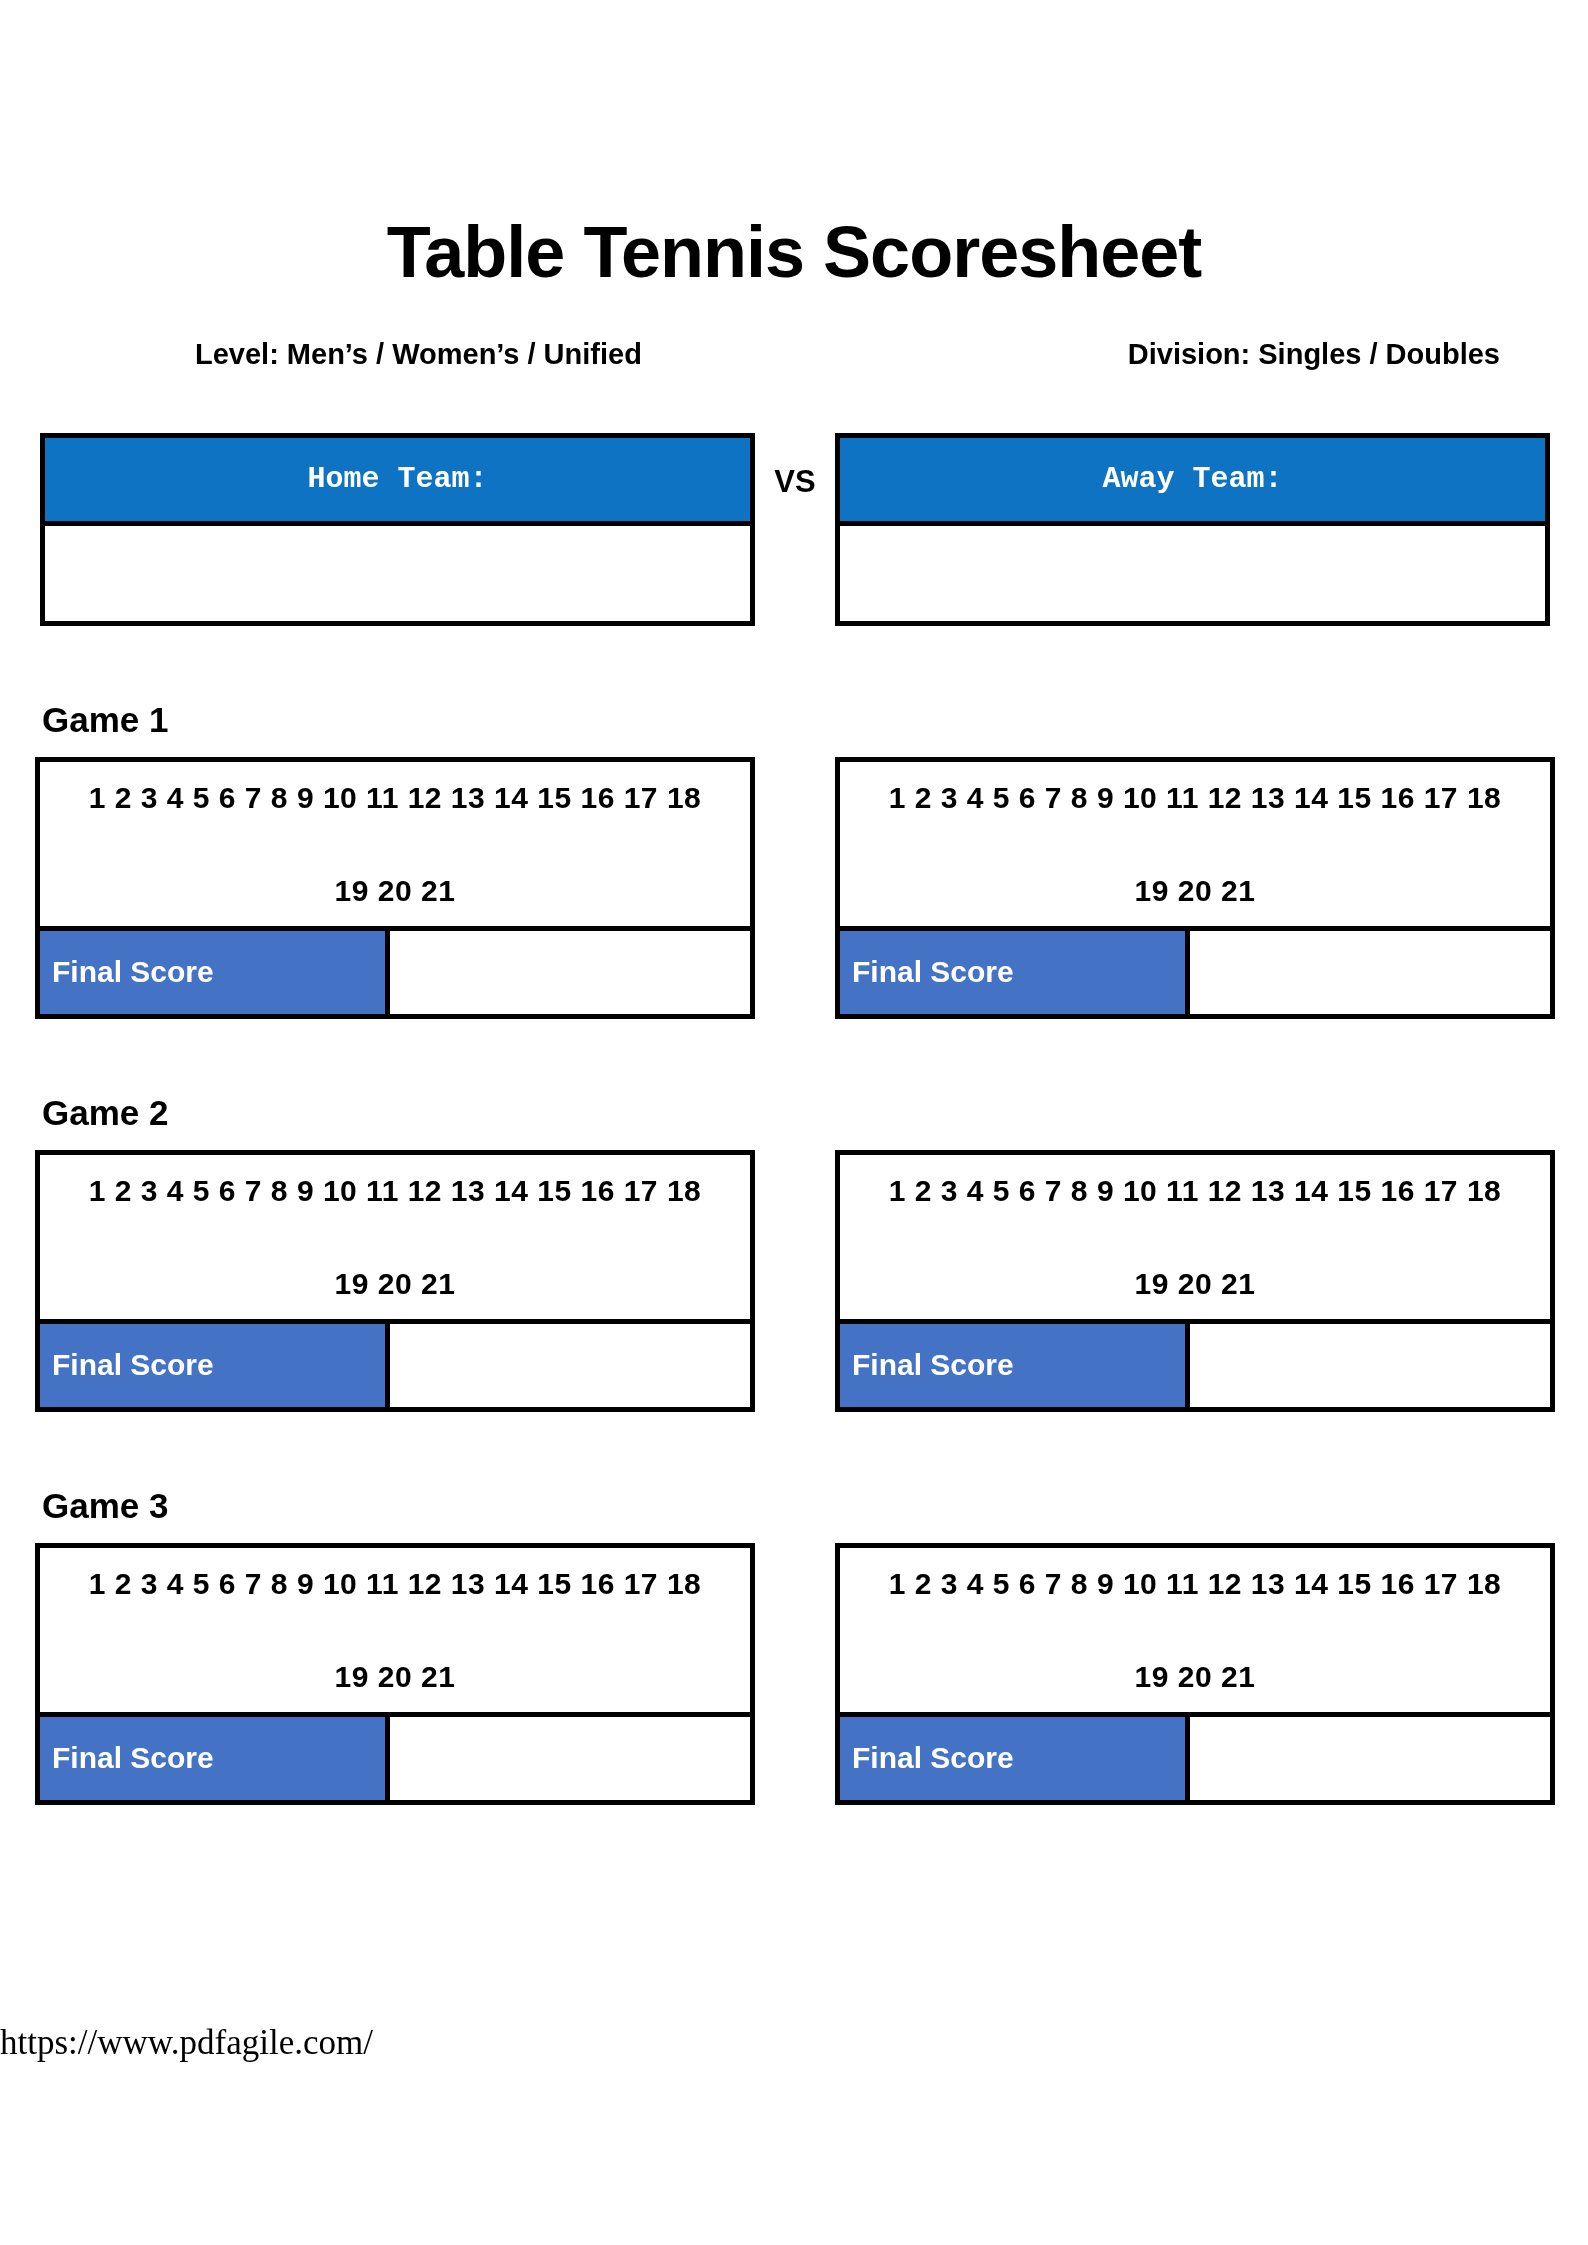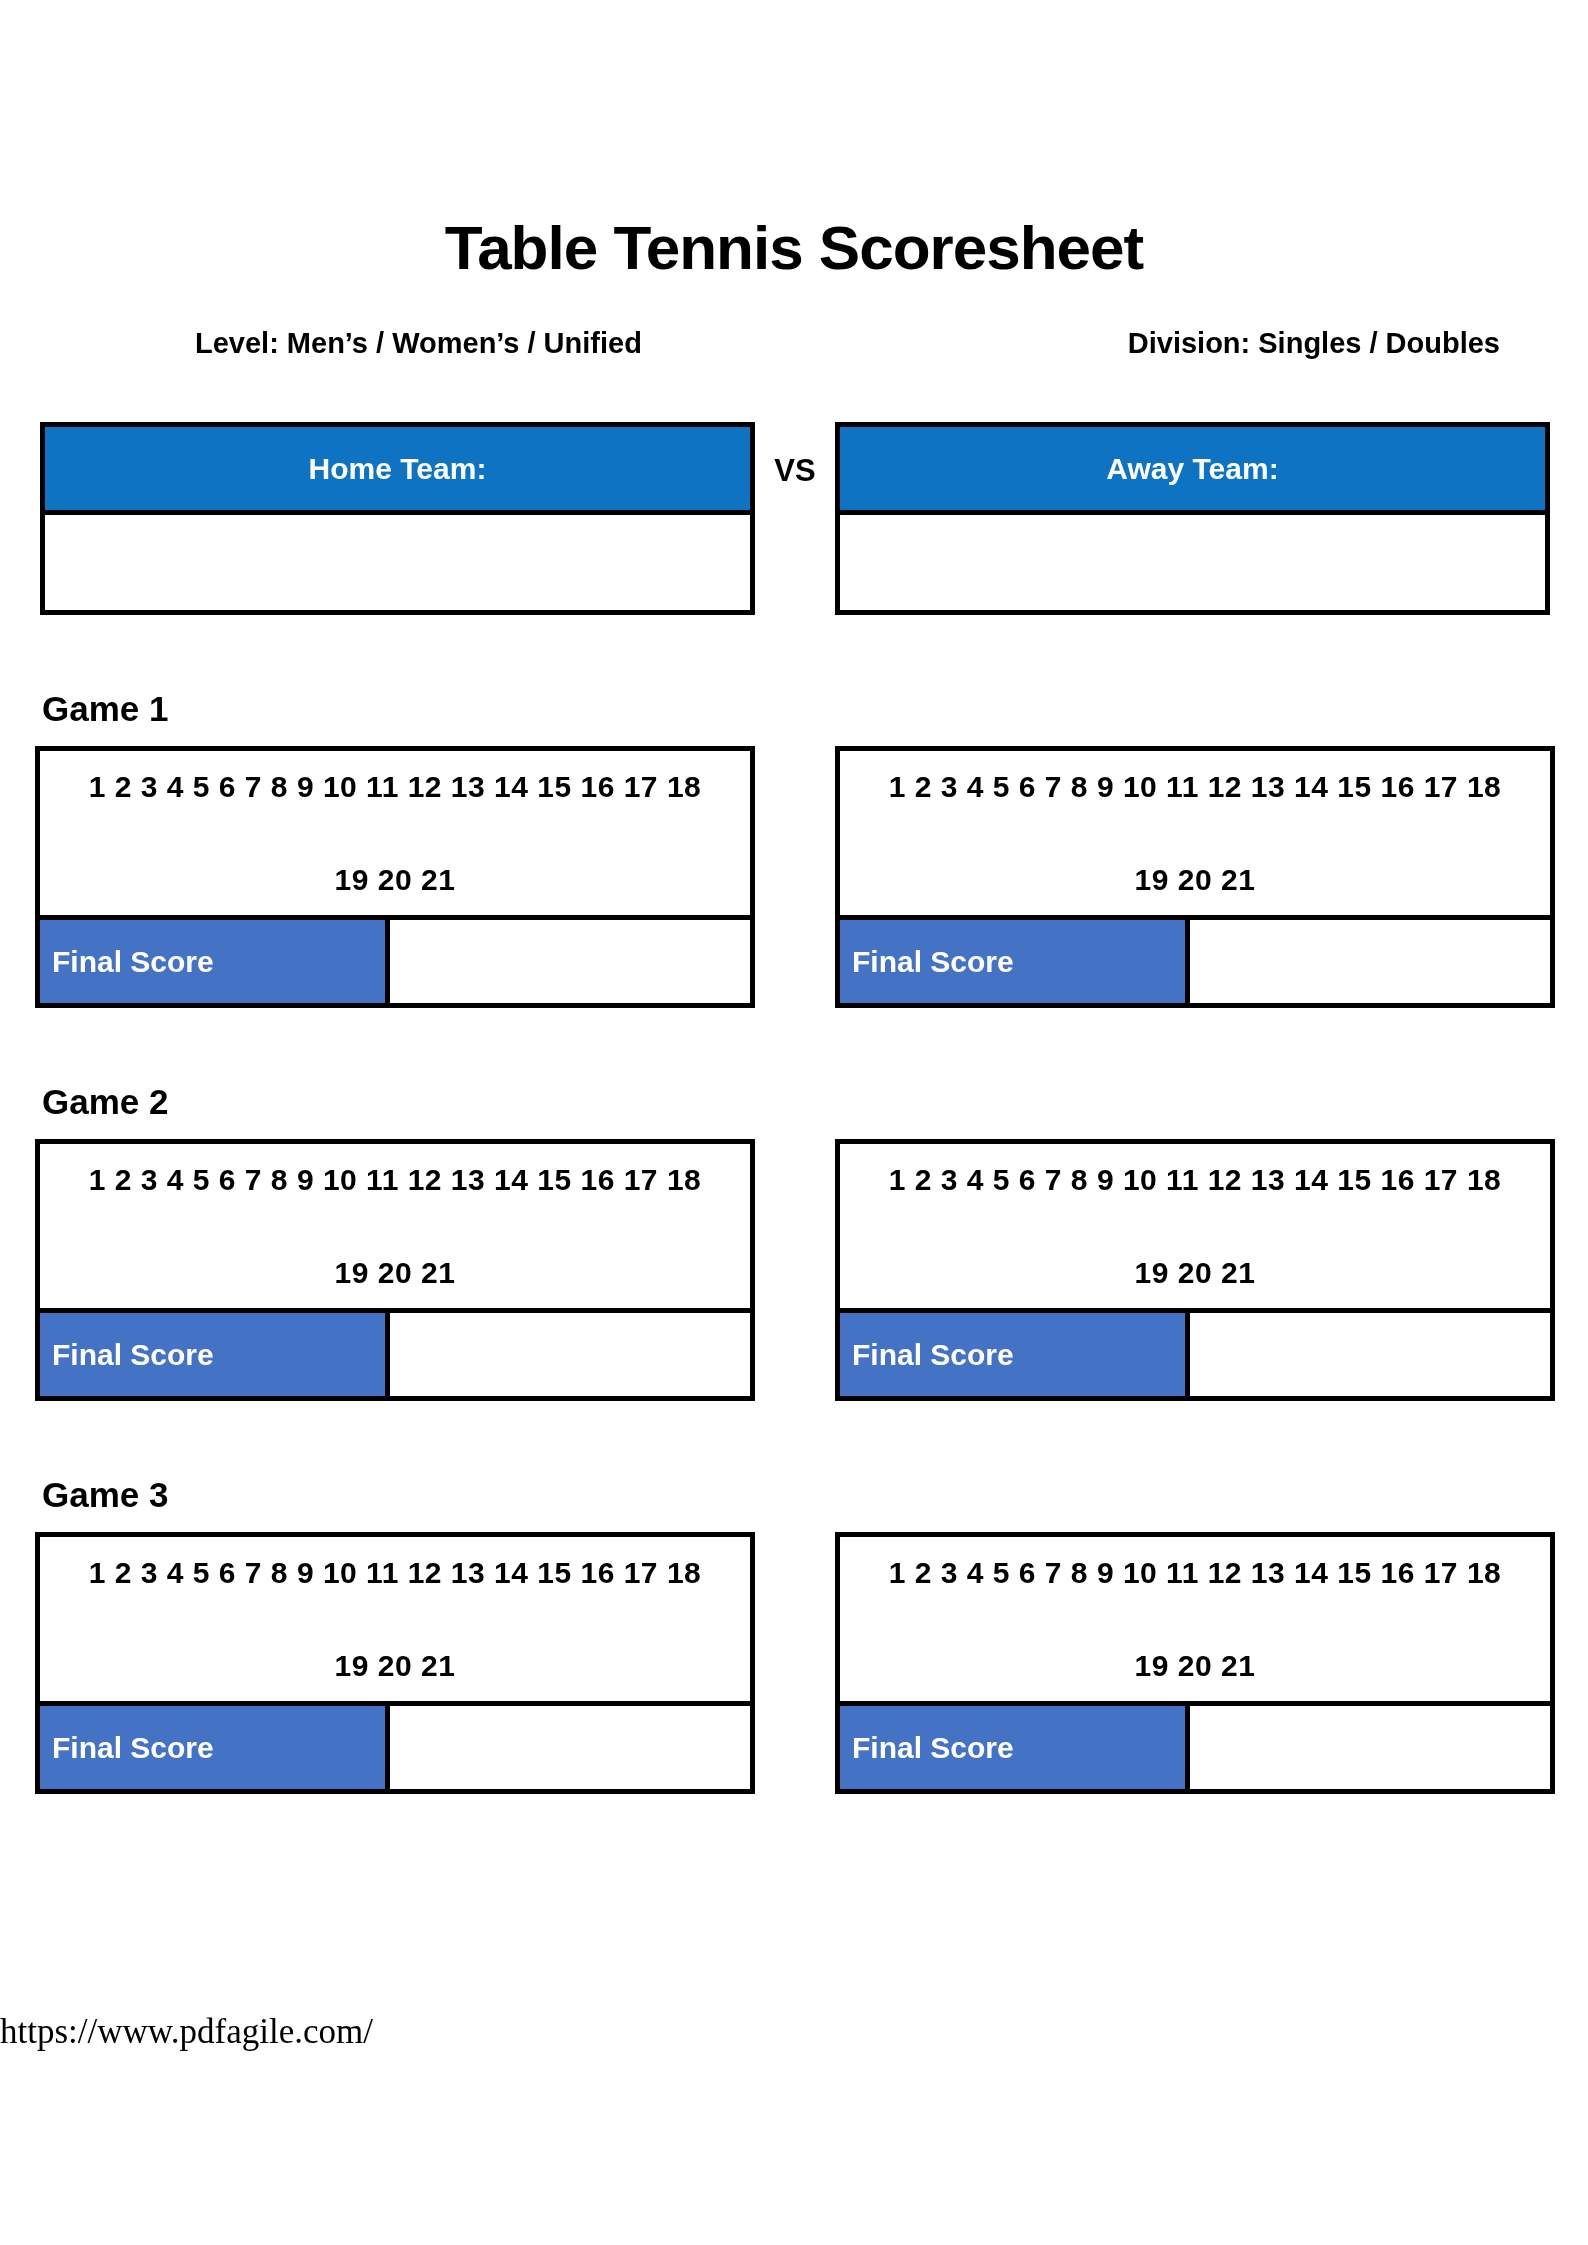--- a/index.html
+++ b/index.html
@@ -15,21 +15,21 @@
   :root {
     --header-blue: #0D73C2;
     --score-blue: #4472C4;
     --line-black: #000000;
   }
 
   
   .title {
     padding-top: 215px;
     text-align: center;
-    font-size: 62px;
+    font-size: 72px;
     font-weight: bold;
     letter-spacing: -1px;
     line-height: 1.05;
   }
 
   
   .meta-row-1 {
     margin-top: 102px;
     padding: 0 185px 0 195px;
     display: flex;
@@ -65,20 +65,21 @@
     margin-top: 62px;
     margin-left: 40px;
     width: 1510px;
     display: flex;
     align-items: flex-start;
   }
   .team-table {
     width: 715px;
     border: 5px solid var(--line-black);
     background: #fff;
+    font-family: Liberation Mono, monospace;
   }
   .team-header {
     height: 88px;
     background: var(--header-blue);
     border-bottom: 5px solid var(--line-black);
     color: #ffffff;
     font-size: 30px;
     font-weight: bold;
     display: flex;
     align-items: center;

